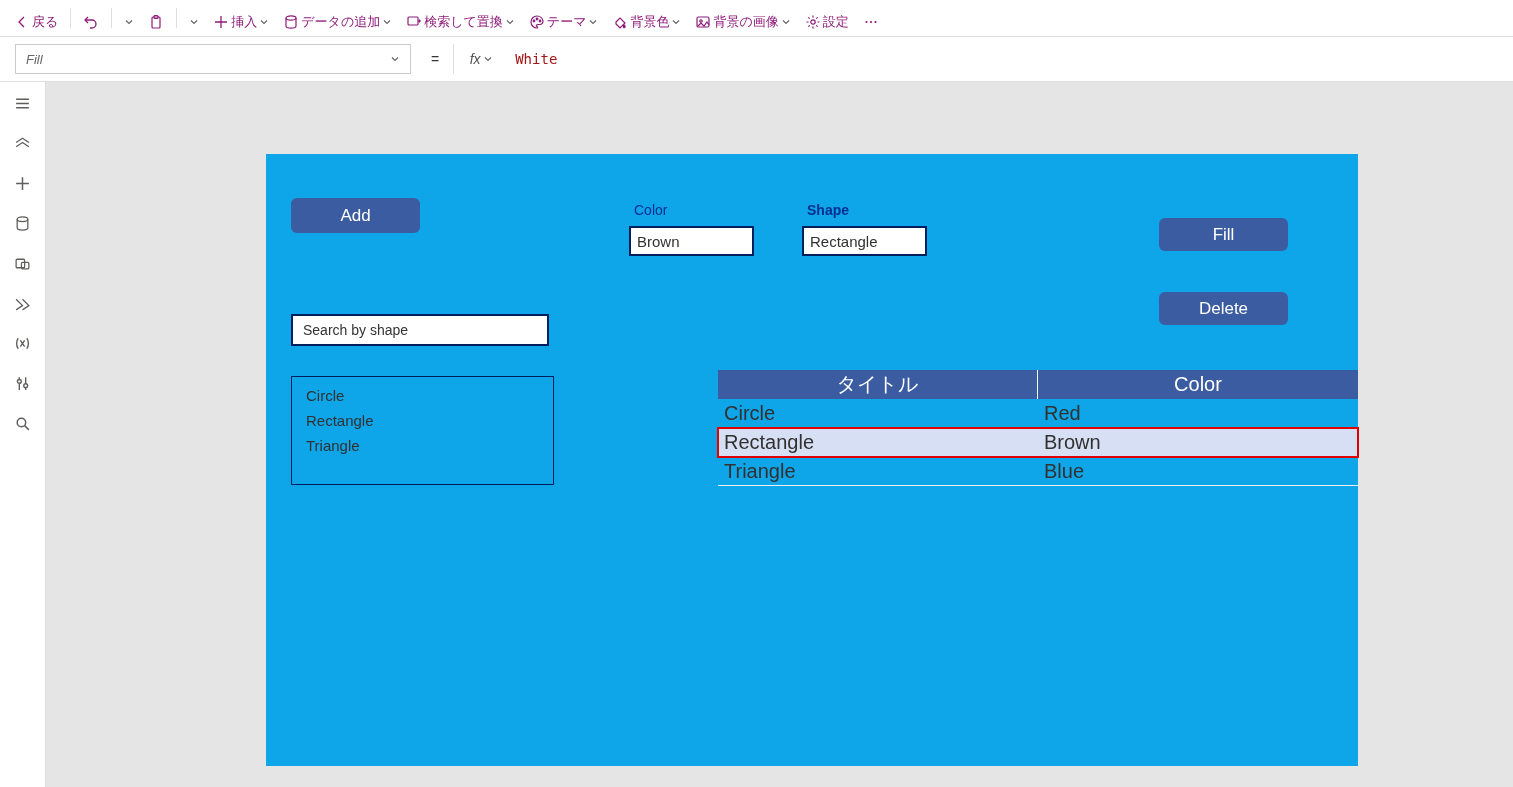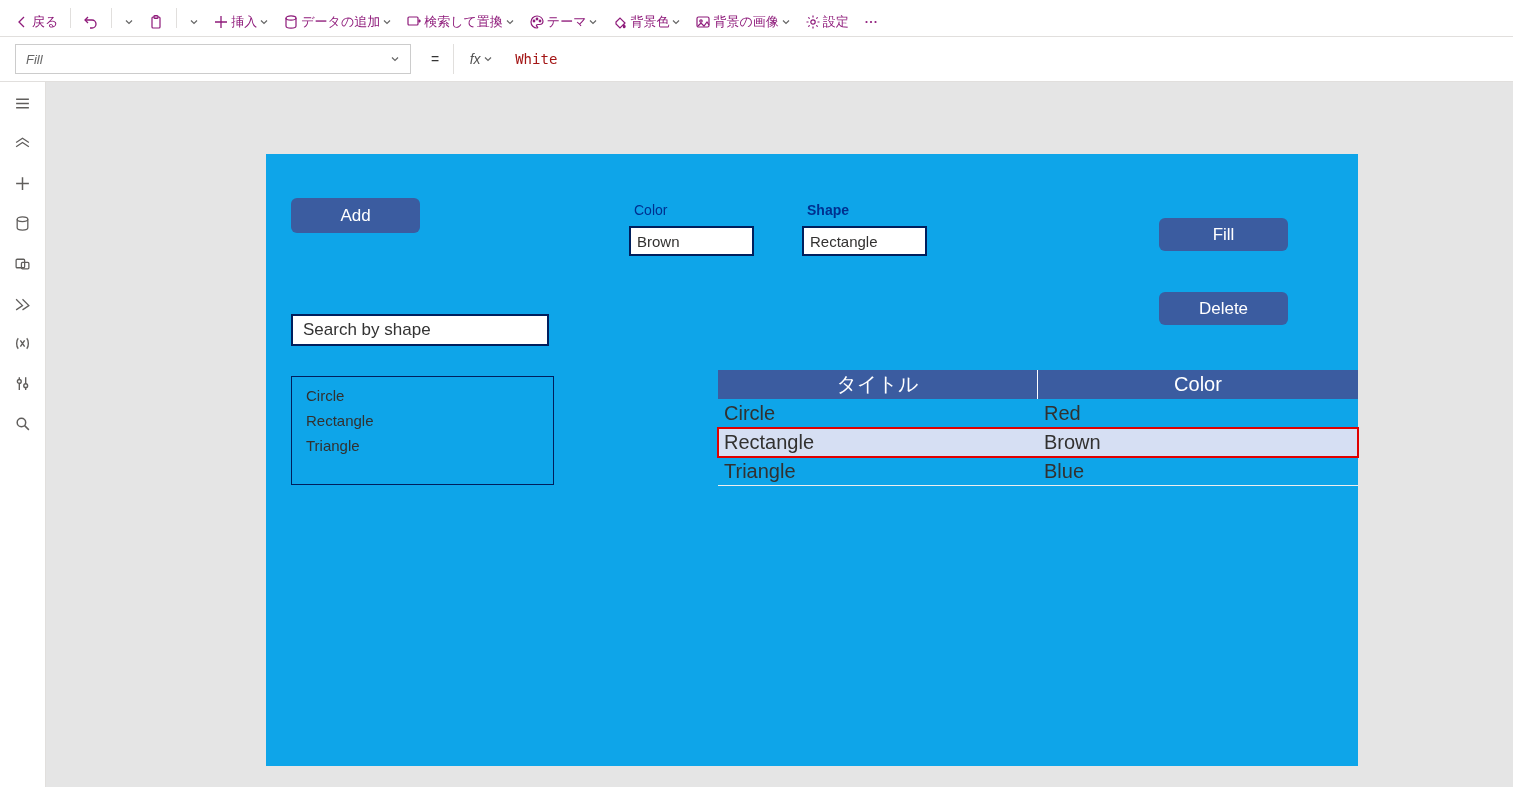--- a/index.html
+++ b/index.html
@@ -180,21 +180,21 @@
     color: #222;
     line-height: 1.35;
   }
   .pa-search {
     position: absolute;
     top: 160px;
     left: 25px;
     width: 258px;
     height: 32px;
     border: 2px solid #001f5d;
-    font-size: 17px;
+    font-size: 14px;
     color: #333;
     padding: 0 10px;
     display: flex;
     align-items: center;
     background: #fff;
   }
   .pa-list {
     position: absolute;
     top: 222px;
     left: 25px;

